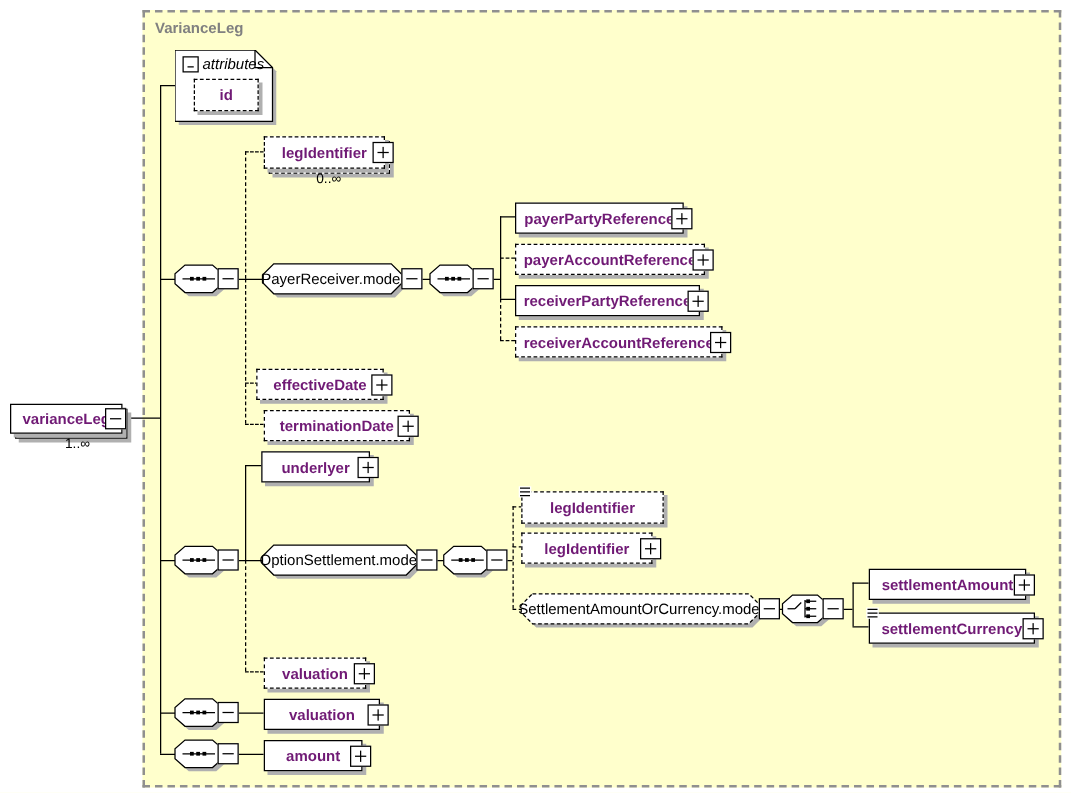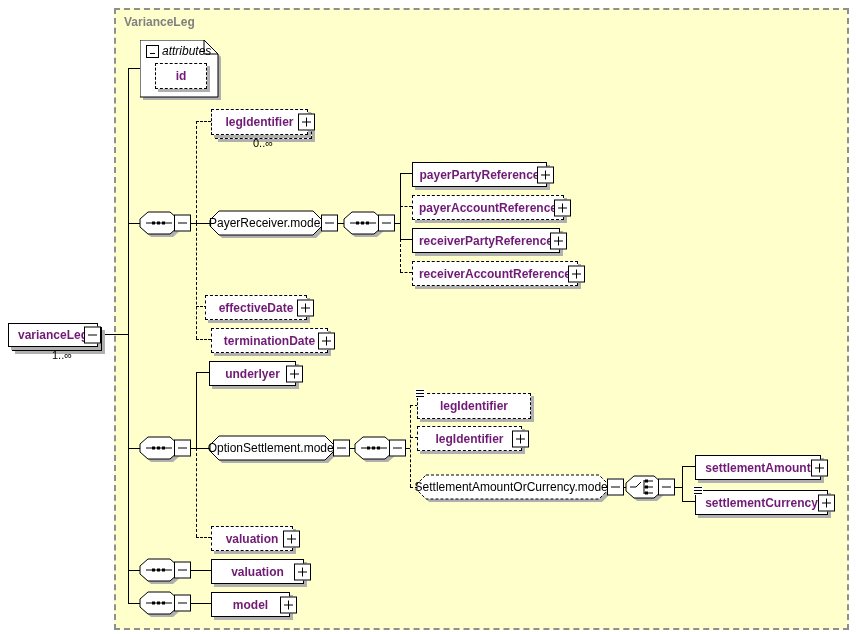--- a/index.html
+++ b/index.html
@@ -294,17 +294,17 @@
       <polygon points="11,3 33,3 41,10 41,18 33,25 11,25 3,18 3,10" fill="#b0b0b0"></polygon>
       <polygon points="8,0 30,0 38,7 38,15 30,22 8,22 0,15 0,7" fill="#fff" stroke="#000"></polygon>
       <line x1="6" y1="11" x2="32" y2="11"></line>
       <rect x="12" y="9.5" width="3" height="3"></rect>
         <rect x="17" y="9.5" width="3" height="3"></rect>
         <rect x="22" y="9.5" width="3" height="3"></rect>
     </svg>
     <span class="pm" style="right:-13px;"></span>
   </div>
   <div class="box" style="left:211px;top:592px;width:77px;height:23px;">
-    <span>model</span>
+    <span>amount</span>
     <span class="pm plus" style="right:-8px;"></span>
   </div>
 
 </div>
 
 </body></html>

